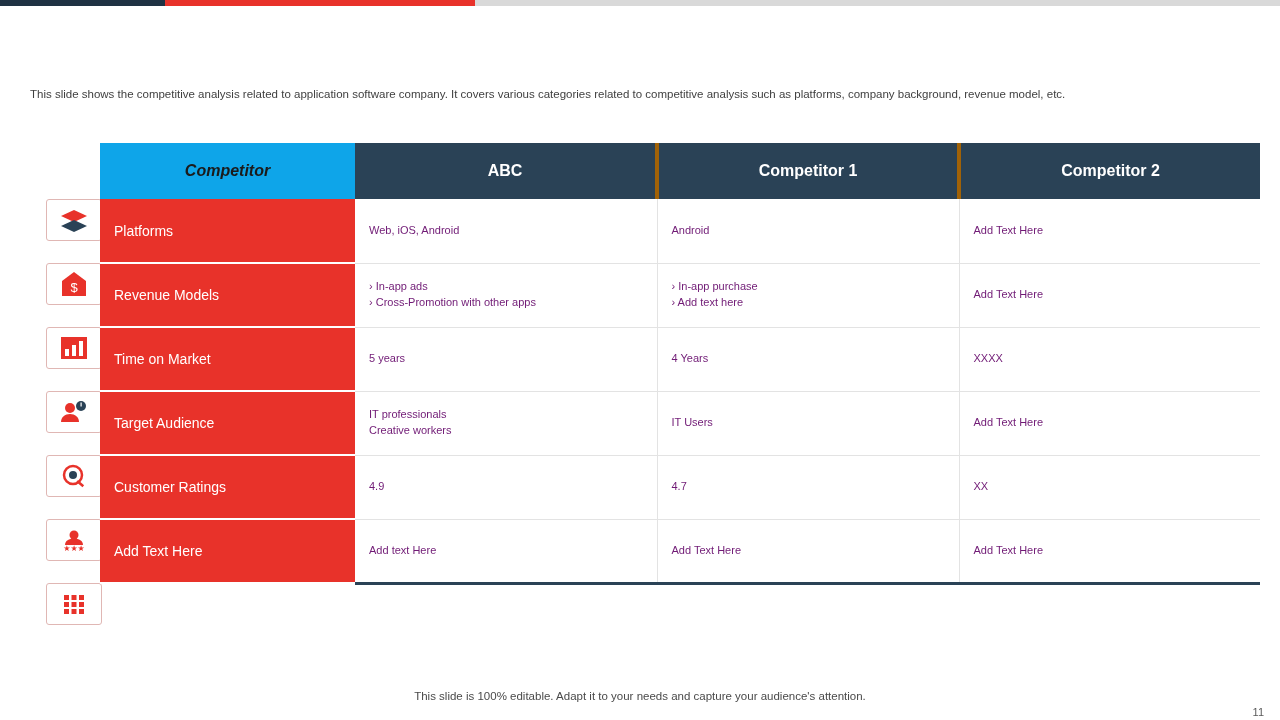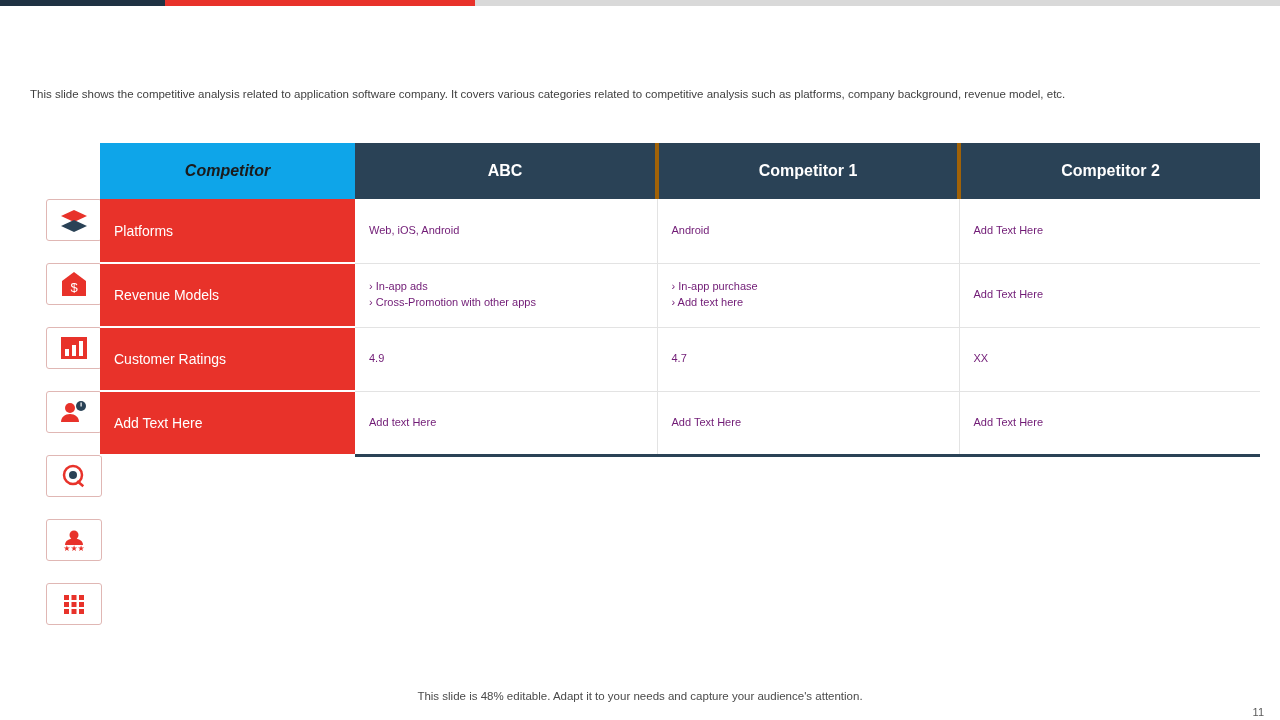--- a/index.html
+++ b/index.html
@@ -229,30 +229,42 @@
           <td class="cell-lines">Android</td>
           <td class="cell-lines">Add Text Here</td>
         </tr>
         <tr>
           <td class="rowlabel">Revenue Models</td>
           <td class="cell-lines">› In-app ads<br>› Cross-Promotion with other apps</td>
           <td class="cell-lines">› In-app purchase<br>› Add text here</td>
           <td class="cell-lines">Add Text Here</td>
         </tr>
         <tr>
+          <td class="rowlabel">Time on Market</td>
+          <td class="cell-lines">5 years</td>
+          <td class="cell-lines">4 Years</td>
+          <td class="cell-lines">XXXX</td>
+        </tr>
+        <tr>
+          <td class="rowlabel">Target Audience</td>
+          <td class="cell-lines">IT professionals<br>Creative workers</td>
+          <td class="cell-lines">IT Users</td>
+          <td class="cell-lines">Add Text Here</td>
+        </tr>
+        <tr>
           <td class="rowlabel">Customer Ratings</td>
           <td class="cell-lines">4.9</td>
           <td class="cell-lines">4.7</td>
           <td class="cell-lines">XX</td>
         </tr>
         <tr>
           <td class="rowlabel">Add Text Here</td>
           <td class="cell-lines">Add text Here</td>
           <td class="cell-lines">Add Text Here</td>
           <td class="cell-lines">Add Text Here</td>
         </tr>
       </tbody>
     </table>
   </div>
 
-  <div class="footer-note">This slide is 48% editable. Adapt it to your needs and capture your audience's attention.</div>
+  <div class="footer-note">This slide is 100% editable. Adapt it to your needs and capture your audience's attention.</div>
   <div class="page-num">11</div>
 </div>
 
 </body></html>

